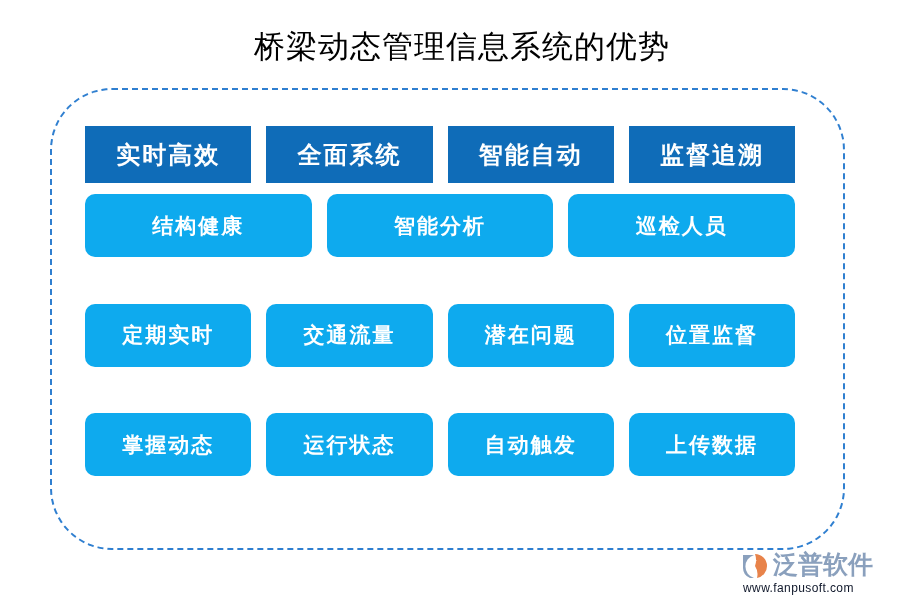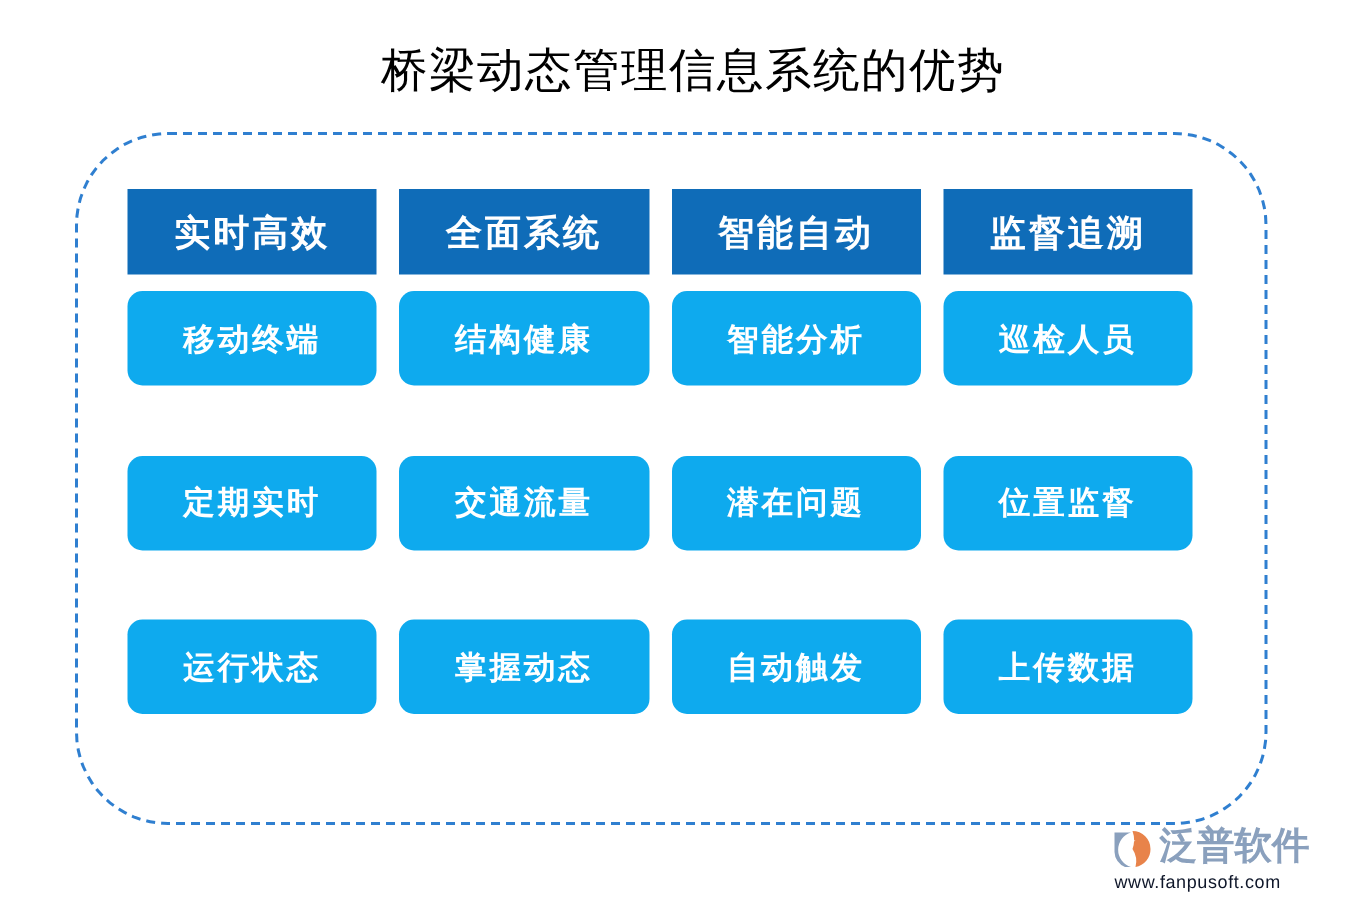--- a/index.html
+++ b/index.html
@@ -138,36 +138,35 @@
 <div class="grid">
 
   <div class="grid-row header-row">
     <div class="cell header">实时高效</div>
     <div class="cell header">全面系统</div>
     <div class="cell header">智能自动</div>
     <div class="cell header">监督追溯</div>
   </div>
 
   <div class="grid-row">
-    <div class="cell item">移动终端</div>
     <div class="cell item">结构健康</div>
     <div class="cell item">智能分析</div>
     <div class="cell item">巡检人员</div>
   </div>
 
   <div class="grid-row">
     <div class="cell item">定期实时</div>
     <div class="cell item">交通流量</div>
     <div class="cell item">潜在问题</div>
     <div class="cell item">位置监督</div>
   </div>
 
   <div class="grid-row">
+    <div class="cell item">掌握动态</div>
     <div class="cell item">运行状态</div>
-    <div class="cell item">掌握动态</div>
     <div class="cell item">自动触发</div>
     <div class="cell item">上传数据</div>
   </div>
 
 
 </div>
 
 <div class="logo">
   <div class="logo-row">
     <div class="logo-mark">

